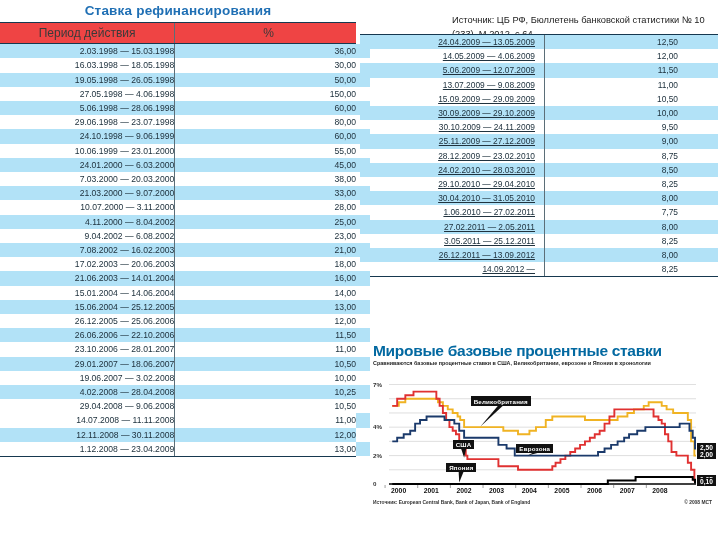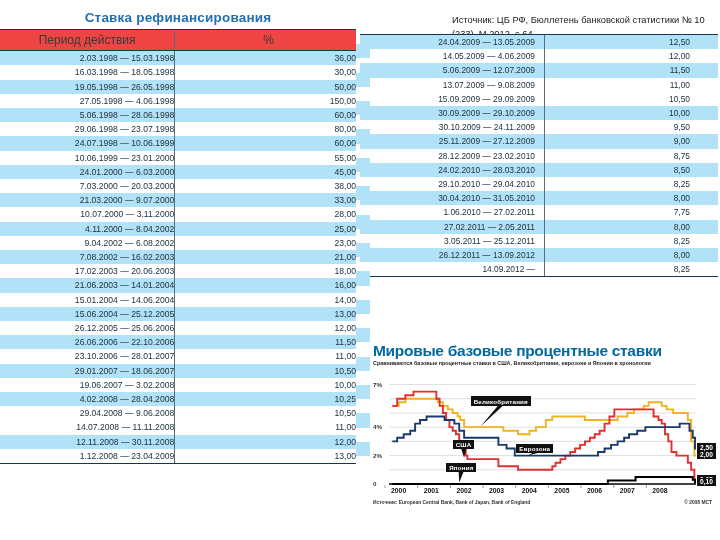--- a/index.html
+++ b/index.html
@@ -7,21 +7,21 @@
     width:720px;height:540px;background:#ffffff;overflow:hidden;
     font-family:"Liberation Sans","DejaVu Sans",sans-serif;
     -webkit-font-smoothing:antialiased;
   }
   .slide{position:relative;width:720px;height:540px;}
 
   
   .left-panel{position:absolute;left:0;top:0;width:356px;}
   .left-title{
     text-align:center;color:#1f6fb4;font-weight:bold;font-size:13.5px;
-    letter-spacing:.2px;padding:10px 0 4px 0;
+    letter-spacing:.2px;padding:3px 0 4px 0;
   }
   .tbl{width:100%;border-collapse:collapse;table-layout:fixed;}
   .tbl .hdr td{
     font-size:12px;color:#3a3a3a;text-align:center;
     border-top:1.6px solid #16384f;border-bottom:1.2px solid #16384f;
     padding:3px 0 3px 0;background:#ef4444;
   }
   .tbl td{font-size:8.6px;color:#20333f;padding:0;height:14.2px;line-height:14.2px;}
   .tbl tr.odd td{background:#b2e2f7;}
   .tbl tr.even td{background:#ffffff;}
@@ -35,23 +35,23 @@
   
   .bleed{position:absolute;width:14px;height:14.2px;background:#b2e2f7;}
 
   
   .src-note{
     position:absolute;left:452px;top:14px;width:266px;
     font-size:9.3px;line-height:13.5px;color:#1b1b1b;text-align:left;
   }
   .right-panel{position:absolute;left:360px;top:34px;width:358px;}
   .right-panel .tbl{width:358px;}
-  .right-panel .c-period{width:175px;padding-right:9px;}
+  .right-panel .c-period{width:175px;padding-right:9px;text-decoration:underline;}
   .right-panel td{font-size:8.4px;height:14.2px;line-height:14.2px;}
-  .right-panel .c-pct{padding-right:28px;}
+  .right-panel .c-pct{padding-right:40px;}
   .right-panel .tbl tr:first-child td{border-top:1.5px solid #16384f;}
 
   
   .chart{
     position:absolute;left:371px;top:341px;width:343px;height:192px;
     background:#ffffff;font-family:"Liberation Sans",sans-serif;
   }
   .ch-title{
     font-size:15.5px;font-weight:bold;color:#0369a1;letter-spacing:-.3px;
     line-height:17px;padding:1px 0 0 2px;font-stretch:condensed;
@@ -111,21 +111,21 @@
             <td class="c-period">5.06.1998 — 28.06.1998</td>
             <td class="c-mid"></td>
             <td class="c-pct">60,00</td>
           </tr>
           <tr class="even">
             <td class="c-period">29.06.1998 — 23.07.1998</td>
             <td class="c-mid"></td>
             <td class="c-pct">80,00</td>
           </tr>
           <tr class="odd">
-            <td class="c-period">24.07.1998 — 10.06.1999</td>
+            <td class="c-period">24.10.1998 — 9.06.1999</td>
             <td class="c-mid"></td>
             <td class="c-pct">60,00</td>
           </tr>
           <tr class="even">
             <td class="c-period">10.06.1999 — 23.01.2000</td>
             <td class="c-mid"></td>
             <td class="c-pct">55,00</td>
           </tr>
           <tr class="odd">
             <td class="c-period">24.01.2000 — 6.03.2000</td>

